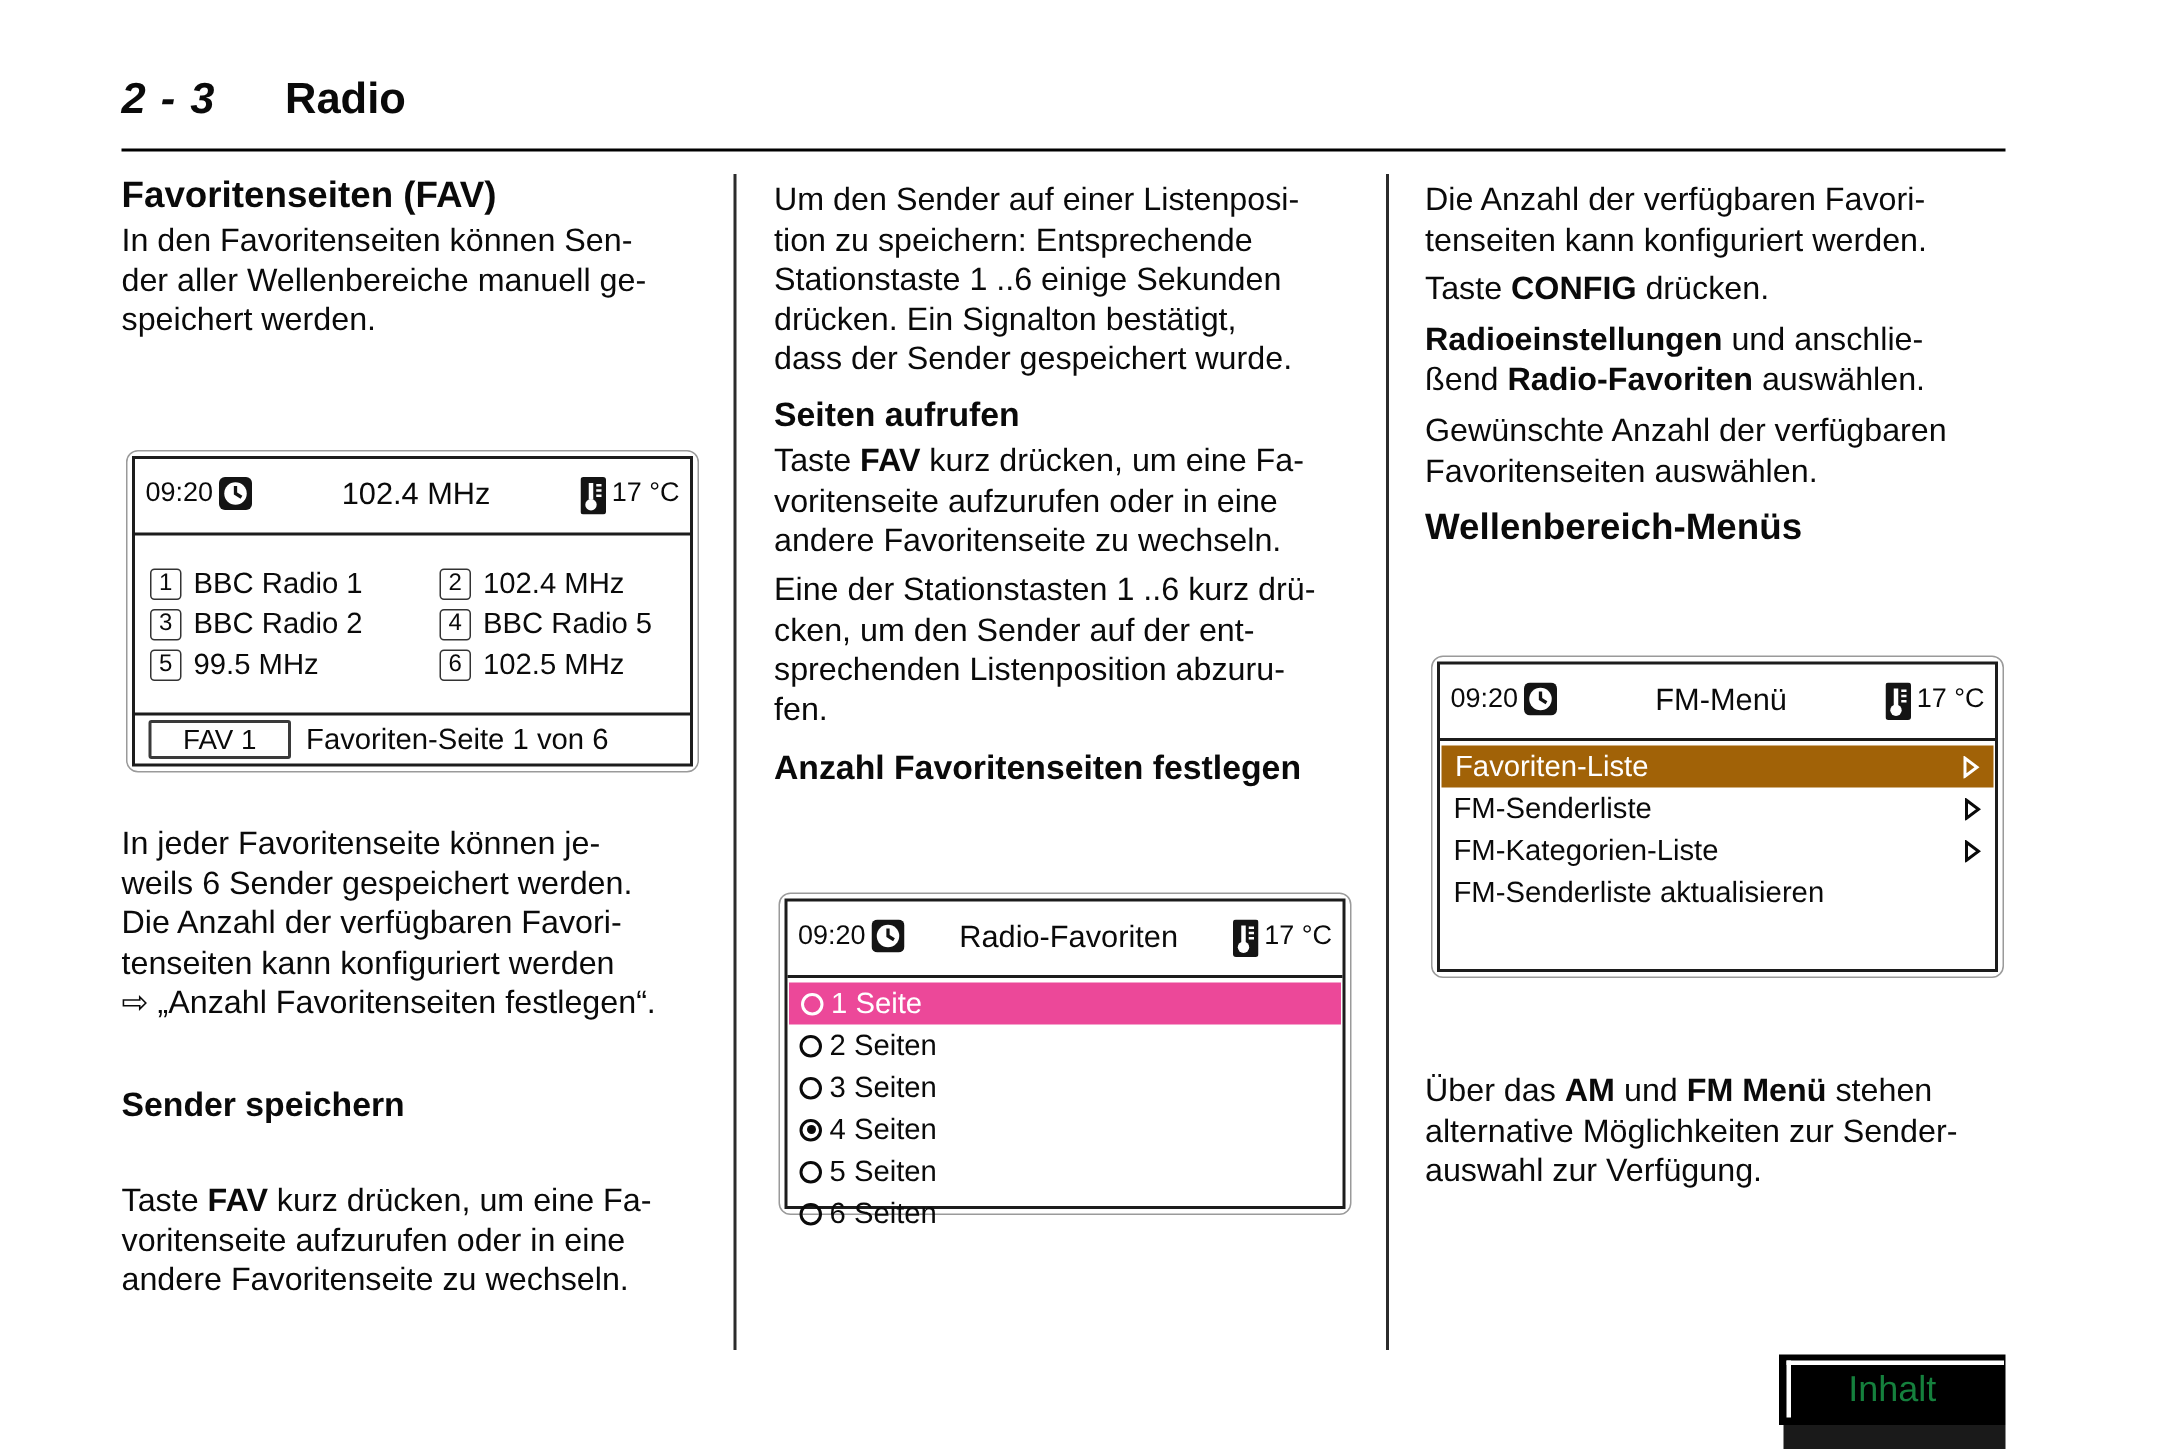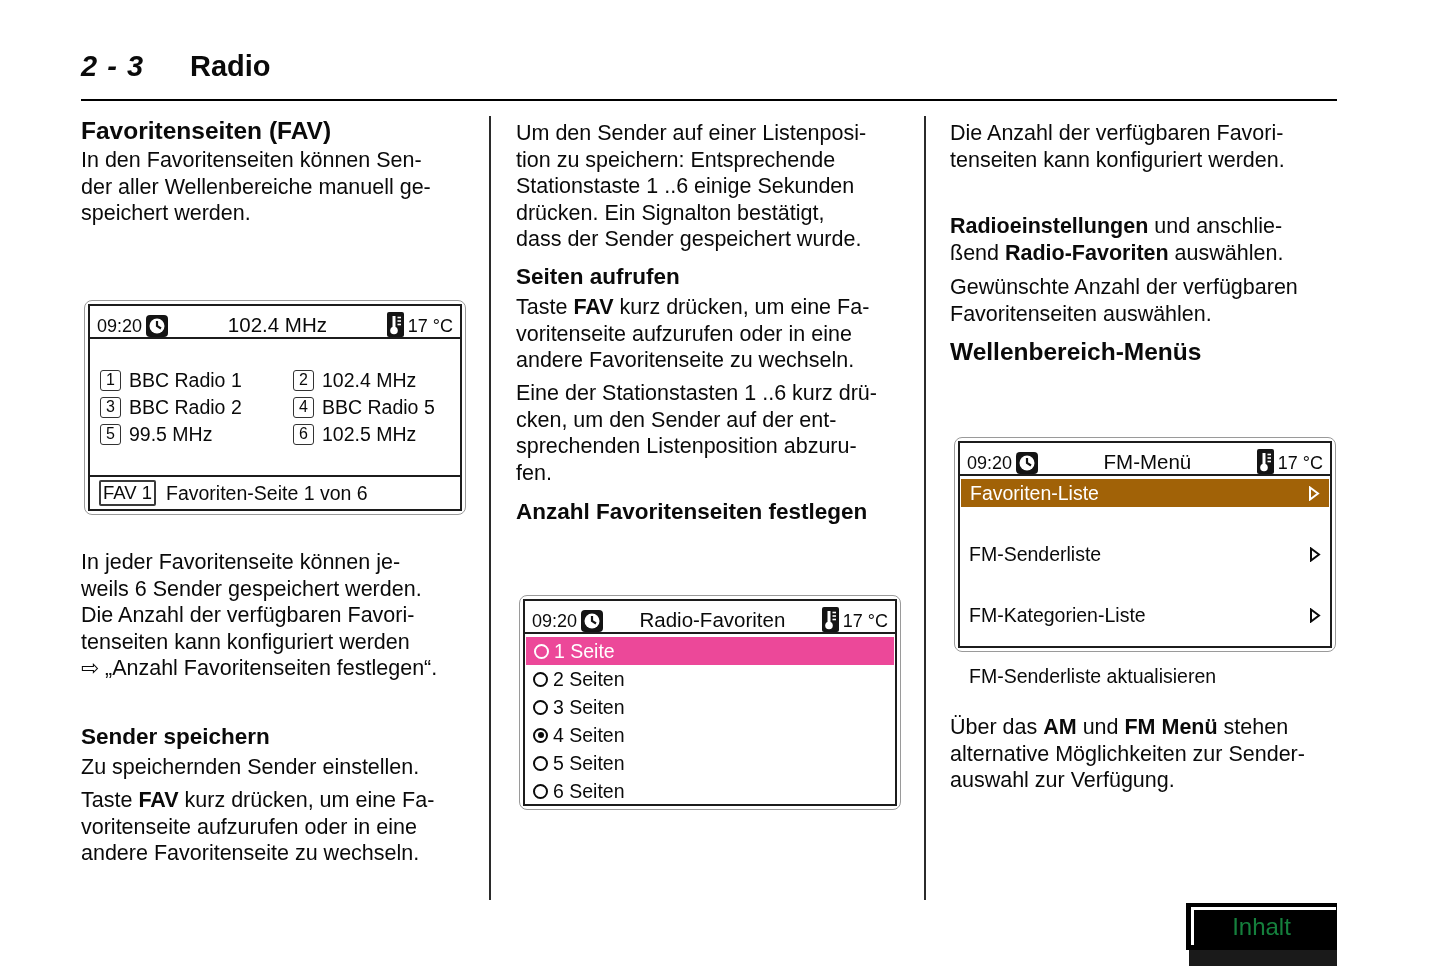--- a/index.html
+++ b/index.html
@@ -24,56 +24,56 @@
   .h2 { font-size:24.5px; font-weight:bold; line-height:28px; }
   .h3 { font-size:22.5px; font-weight:bold; line-height:26px; }
   .body { font-size:21.5px; line-height:26.6px; white-space:pre-line; }
   .body b { font-weight:bold; }
 
   
   .figure { position:absolute; width:382px; height:215px; border:1px solid #9a9a9a;
             border-radius:8px; padding:3px; background:#fff; }
   .display { width:100%; height:100%; border:2.5px solid #1c1c1c; background:#fff;
              display:flex; flex-direction:column; }
-  .disp-header { flex:0 0 33px; display:flex; align-items:flex-end; padding:0 7px;
+  .disp-header { flex:0 0 33px; display:flex; align-items:flex-start; padding:12px 7px;
                  border-bottom:2px solid #1c1c1c; }
   .disp-time { font-size:18px; }
   .icn { display:block; }
   .icn-clock { margin-left:4px; }
   .disp-title { flex:1; text-align:center; font-size:20.5px; }
   .icn-thermo { margin-right:4px; }
   .disp-temp { font-size:18px; white-space:nowrap; }
 
   
   .fav-grid { flex:1; display:grid; grid-template-columns:193px 1fr;
               grid-auto-rows:27px; align-content:center; padding-left:10px; }
   .station { display:flex; align-items:center; gap:8px; font-size:19.5px; white-space:nowrap; }
   .numbox { flex:0 0 21px; width:21px; height:21px; border:1.5px solid #333;
             border-radius:3px; display:flex; align-items:center; justify-content:center;
             font-size:16px; }
   .fav-bar { flex:0 0 34px; border-top:2px solid #1c1c1c; display:flex;
              align-items:center; gap:10px; padding:0 9px; }
   .fav-key { border:2px solid #3a3a3a; border-radius:2px; height:26px; display:flex;
-             align-items:center; padding:0 2px; font-size:18.5px; white-space:nowrap; }
+             align-items:center; padding:0 21px; font-size:18.5px; white-space:nowrap; }
   .fav-status { font-size:19.5px; white-space:nowrap; }
 
   
   .opt-list { flex:1; padding-top:3px; }
   .opt-row { height:28px; display:flex; align-items:center; gap:5px;
              padding:0 8px; font-size:19.5px; }
   .opt-row.highlighted { background:#ec4899; color:#fff; margin:0 1px; }
   .radio { flex:0 0 15px; width:15px; height:15px; border:2px solid currentColor;
            border-radius:50%; position:relative; }
   .radio.selected::after { content:""; position:absolute; inset:2.5px;
            background:currentColor; border-radius:50%; }
 
   
   .menu-list { flex:1; padding-top:3px; }
   .menu-row { height:28px; display:flex; align-items:center;
-              justify-content:space-between; padding:0 9px; font-size:19.5px;margin-top:33px; }
+              justify-content:space-between; padding:0 9px; font-size:19.5px; }
   .menu-row.highlighted { background:#a16207; color:#fff; margin:0 1px; }
   .submenu-arrow { display:flex; align-items:center; }
 
   
   .inhalt-wrap { left:1186px; top:903px; width:151px; }
   .inhalt-btn { position:relative; height:47px; background:#000; color:#15803d;
                 display:flex; align-items:center; justify-content:center;
                 font-size:24px; cursor:pointer; }
   .inhalt-btn::before { content:""; position:absolute; top:4px; left:5px; right:1px;
                 border-top:3px solid #fff; }
@@ -150,21 +150,20 @@
       </div>
     </div>
   </div>
 
   <p class="abs body" style="left:81px; top:549px; width:402px;"><span>In jeder Favoritenseite können je-
 weils 6 Sender gespeichert werden.
 Die Anzahl der verfügbaren Favori-
 tenseiten kann konfiguriert werden
 ⇨ „Anzahl Favoritenseiten festlegen“.</span></p>
   <div class="abs h3" style="left:81px; top:724px; width:402px;">Sender speichern</div>
-  <p class="abs body" style="left:81px; top:754px; width:402px;"><span>Zu speichernden Sender einstellen.</span></p>
   <p class="abs body" style="left:81px; top:787px; width:402px;"><span>Taste </span><b>FAV</b><span> kurz drücken, um eine Fa-
 voritenseite aufzurufen oder in eine
 andere Favoritenseite zu wechseln.</span></p>
 
   <p class="abs body" style="left:516px; top:120px; width:402px;"><span>Um den Sender auf einer Listenposi-
 tion zu speichern: Entsprechende
 Stationstaste 1 ..6 einige Sekunden
 drücken. Ein Signalton bestätigt,
 dass der Sender gespeichert wurde.</span></p>
   <div class="abs h3" style="left:516px; top:264px; width:402px;">Seiten aufrufen</div>
@@ -221,20 +220,21 @@
         <div class="opt-row">
             <span class="radio"></span>
             <span>6 Seiten</span>
           </div>
       </div>
     </div>
   </div>
 
   <p class="abs body" style="left:950px; top:120px; width:402px;"><span>Die Anzahl der verfügbaren Favori-
 tenseiten kann konfiguriert werden.</span></p>
+  <p class="abs body" style="left:950px; top:179px; width:402px;"><span>Taste </span><b>CONFIG</b><span> drücken.</span></p>
   <p class="abs body" style="left:950px; top:213px; width:402px;"><b>Radioeinstellungen</b><span> und anschlie-
 ßend </span><b>Radio-Favoriten</b><span> auswählen.</span></p>
   <p class="abs body" style="left:950px; top:274px; width:402px;"><span>Gewünschte Anzahl der verfügbaren
 Favoritenseiten auswählen.</span></p>
   <div class="abs h2" style="left:950px; top:338px; width:402px;">Wellenbereich-Menüs</div>
 
   <div class="figure" style="left:954px; top:437px;">
     <div class="display">
       <div class="disp-header">
         <span class="disp-time">09:20</span>

